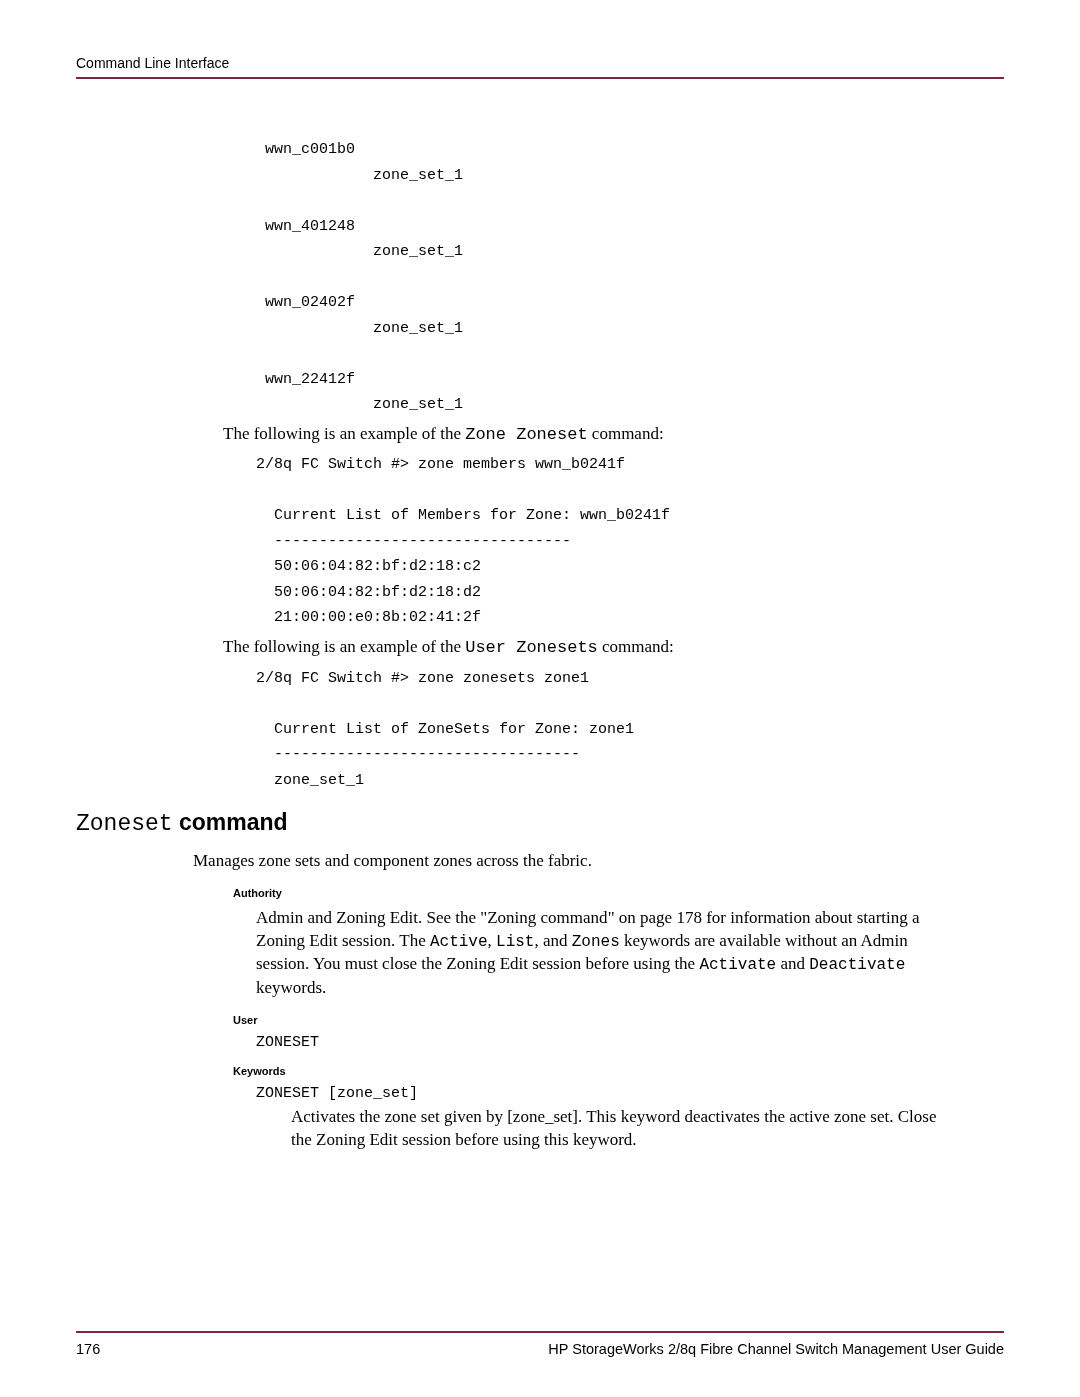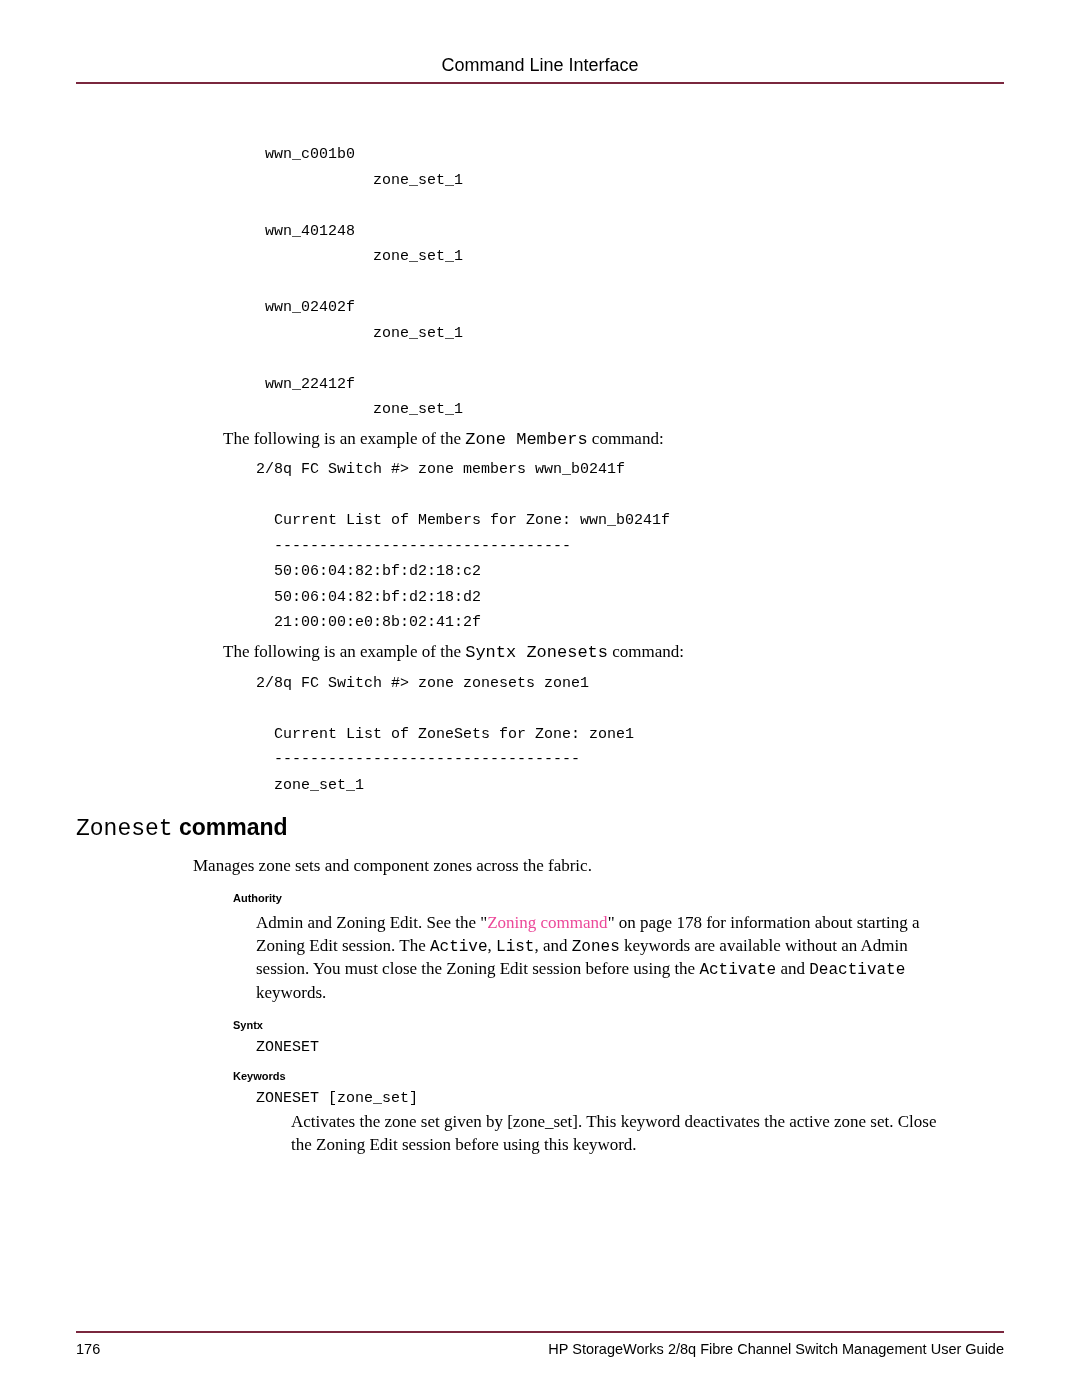--- a/index.html
+++ b/index.html
@@ -16,26 +16,25 @@
   }
   .page {
     padding: 55px 76px 40px 76px;
     box-sizing: border-box;
     height: 100%;
     display: flex;
     flex-direction: column;
   }
   .header {
     font-family: Arial, Helvetica, sans-serif;
-    font-size: 18px;
+    font-size: 14px;
     color: #000;
     padding-bottom: 6px;
     border-bottom: 2px solid #7a273e;
     margin-bottom: 58px;
-    text-align: center;
   }
   .content {
     flex: 1;
   }
   .code-block {
     font-family: 'Courier New', Courier, monospace;
     font-size: 15px;
     white-space: pre;
     line-height: 1.7;
     margin-left: 180px;
@@ -80,21 +79,21 @@
     line-height: 1.35;
     margin-left: 180px;
     margin-right: 60px;
     margin-bottom: 4px;
   }
   .sub-body .mono {
     font-family: 'Courier New', Courier, monospace;
     font-size: 16px;
   }
   .sub-body .link {
-    color: #ec4899;
+    color: #000000;
     margin-top: 12px;
   }
   .code-inline {
     font-family: 'Courier New', Courier, monospace;
     font-size: 15px;
     margin-left: 180px;
     margin-top: 4px;
     margin-bottom: 4px;
   }
   .kw-body {
@@ -129,53 +128,53 @@
  wwn_401248
              zone_set_1
 
  wwn_02402f
              zone_set_1
 
  wwn_22412f
              zone_set_1</div>
 
     <div class="body-text">
-      <span>The following is an example of the </span><span class="mono">Zone Members</span><span> command:</span>
+      <span>The following is an example of the </span><span class="mono">Zone Zoneset</span><span> command:</span>
     </div>
 
     <div class="code-block">2/8q FC Switch #&gt; zone members wwn_b0241f
 
   Current List of Members for Zone: wwn_b0241f
   ---------------------------------
   50:06:04:82:bf:d2:18:c2
   50:06:04:82:bf:d2:18:d2
   21:00:00:e0:8b:02:41:2f</div>
 
     <div class="body-text">
-      <span>The following is an example of the </span><span class="mono">Syntx Zonesets</span><span> command:</span>
+      <span>The following is an example of the </span><span class="mono">User Zonesets</span><span> command:</span>
     </div>
 
     <div class="code-block">2/8q FC Switch #&gt; zone zonesets zone1
 
   Current List of ZoneSets for Zone: zone1
   ----------------------------------
   zone_set_1</div>
 
     <div class="section-heading">
       <span class="mono-h">Zoneset</span><span class="bold-h"> command</span>
     </div>
 
     <div class="body-text" style="margin-left:117px;">Manages zone sets and component zones across the fabric.</div>
 
     <div class="sub-heading">Authority</div>
     <div class="sub-body">
       <span>Admin and Zoning Edit. See the "</span><span class="link">Zoning command</span><span>" on page 178 for information about starting a Zoning Edit session. The </span><span class="mono">Active</span><span>, </span><span class="mono">List</span><span>, and </span><span class="mono">Zones</span><span> keywords are available without an Admin session. You must close the Zoning Edit session before using the </span><span class="mono">Activate</span><span> and </span><span class="mono">Deactivate</span><span> keywords.</span>
     </div>
 
-    <div class="sub-heading">Syntx</div>
+    <div class="sub-heading">User</div>
     <div class="code-inline">ZONESET</div>
 
     <div class="sub-heading">Keywords</div>
     <div class="code-inline">ZONESET [zone_set]</div>
     <div class="kw-body">Activates the zone set given by [zone_set]. This keyword deactivates the active zone set. Close the Zoning Edit session before using this keyword.</div>
 
   </div>
 
   <div class="footer">
     <span>176</span>

